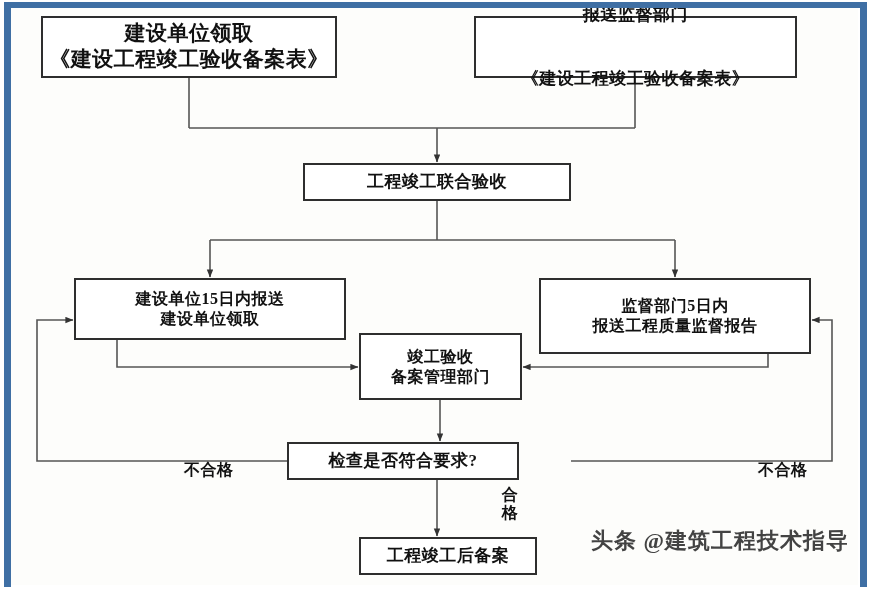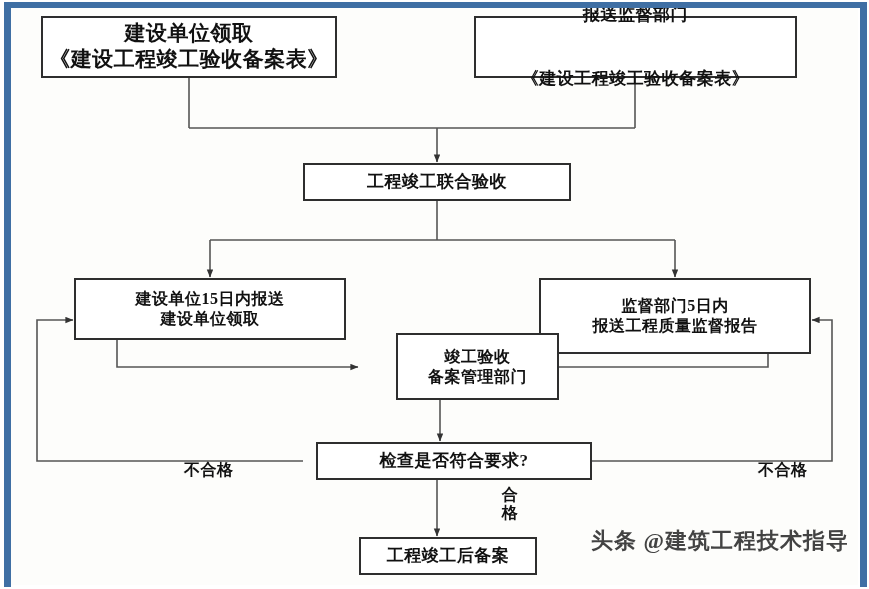--- a/index.html
+++ b/index.html
@@ -62,22 +62,22 @@
     letter-spacing: 0.5px;
   }
   .node .ln { display: block; white-space: nowrap; }
 
   
   #node-receive-filing-form { left: 30px;  top: 8px;   width: 296px; height: 62px; font-size: 21px; }
   #node-submit-supervision  { left: 463px; top: 8px;   width: 323px; height: 62px; font-size: 17px; gap: 43px; }
   #node-joint-acceptance    { left: 292px; top: 155px; width: 268px; height: 38px; font-size: 17px; }
   #node-builder-15days      { left: 63px;  top: 270px; width: 272px; height: 62px; font-size: 16px; text-align: center; }
   #node-supervisor-5days    { left: 528px; top: 270px; width: 272px; height: 76px; font-size: 16px; }
-  #node-filing-department   { left: 348px; top: 325px; width: 163px; height: 67px; font-size: 16px; margin-left: 37px; }
-  #node-check-requirements  { left: 305px; top: 434px; width: 276px; height: 38px; font-size: 17px; }
+  #node-filing-department   { left: 348px; top: 325px; width: 163px; height: 67px; font-size: 16px; }
+  #node-check-requirements  { left: 276px; top: 434px; width: 232px; height: 38px; font-size: 17px; }
   #node-post-completion     { left: 348px; top: 529px; width: 178px; height: 38px; font-size: 17px; }
 
   .edge-label {
     position: absolute;
     color: #111111;
     font-weight: 700;
     font-size: 16px;
     white-space: nowrap;
     letter-spacing: 0.5px;
     margin-left: 47px;

